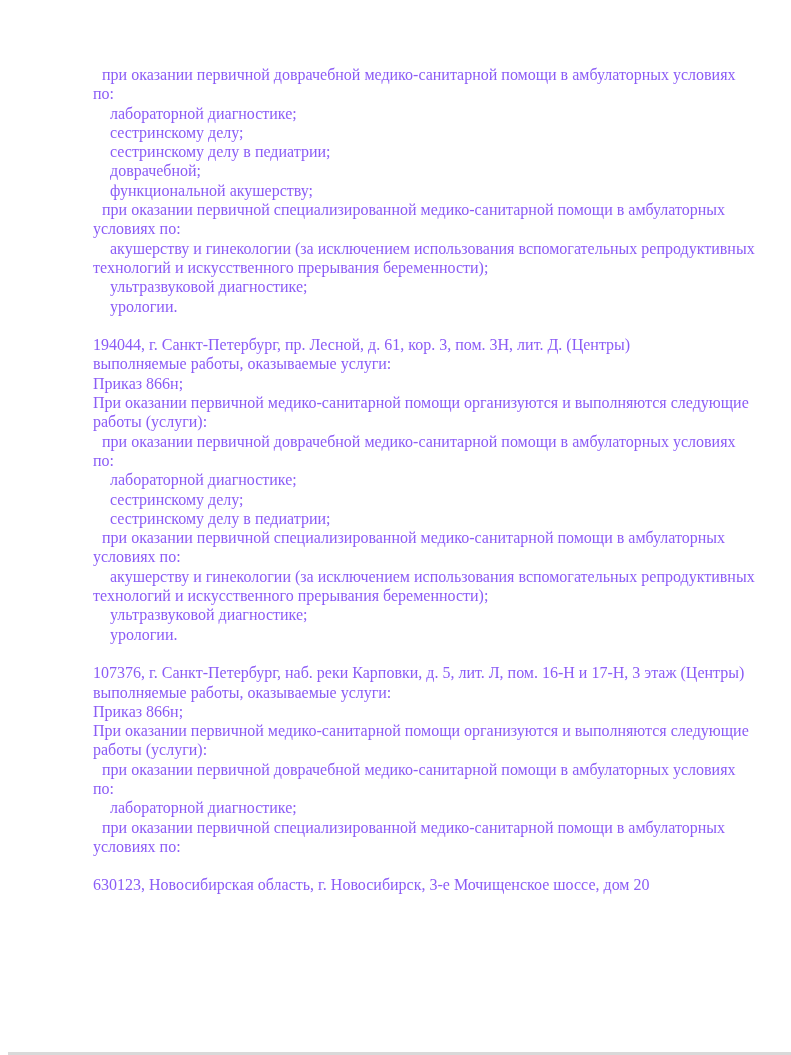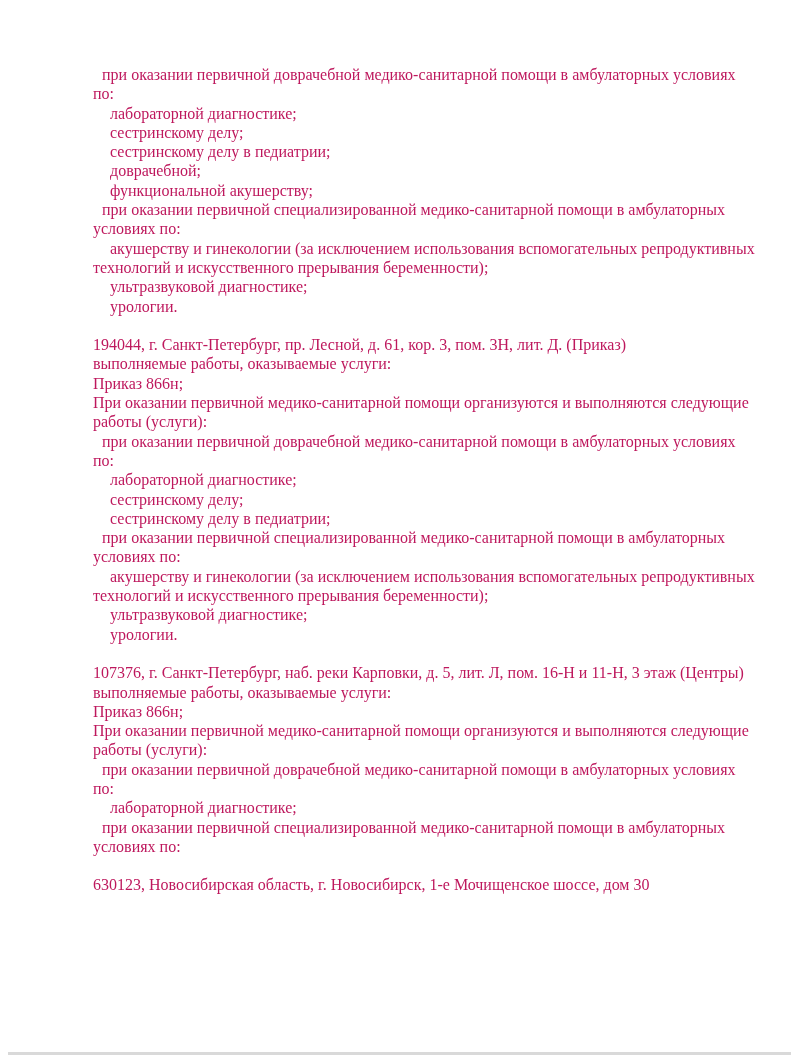--- a/index.html
+++ b/index.html
@@ -15,21 +15,21 @@
     overflow: hidden;
   }
   .doc {
     position: absolute;
     left: 93px;
     top: 65px;
     width: 698px;
     font-family: "Liberation Serif", "DejaVu Serif", serif;
     font-size: 16px;
     line-height: 19.3px;
-    color: #be185d;
+    color: #8b5cf6;
     white-space: nowrap;
   }
   .line { height: 19.3px; }
   .indent-0 { padding-left: 0; }
   .indent-1 { padding-left: 9px; }
   .indent-2 { padding-left: 17px; }
   .hscroll-track {
     position: absolute;
     left: 8px;
     right: 0;
@@ -50,44 +50,44 @@
       <div class="line indent-2">сестринскому делу в педиатрии;</div>
       <div class="line indent-2">доврачебной;</div>
       <div class="line indent-2">функциональной акушерству;</div>
       <div class="line indent-1">при оказании первичной специализированной медико-санитарной помощи в амбулаторных</div>
       <div class="line indent-0">условиях по:</div>
       <div class="line indent-2">акушерству и гинекологии (за исключением использования вспомогательных репродуктивных</div>
       <div class="line indent-0">технологий и искусственного прерывания беременности);</div>
       <div class="line indent-2">ультразвуковой диагностике;</div>
       <div class="line indent-2">урологии.</div>
       <div class="line indent-0">&nbsp;</div>
-      <div class="line indent-0">194044, г. Санкт-Петербург, пр. Лесной, д. 61, кор. 3, пом. 3Н, лит. Д. (Приказ)</div>
+      <div class="line indent-0">194044, г. Санкт-Петербург, пр. Лесной, д. 61, кор. 3, пом. 3Н, лит. Д. (Центры)</div>
       <div class="line indent-0">выполняемые работы, оказываемые услуги:</div>
       <div class="line indent-0">Приказ 866н;</div>
       <div class="line indent-0">При оказании первичной медико-санитарной помощи организуются и выполняются следующие</div>
       <div class="line indent-0">работы (услуги):</div>
       <div class="line indent-1">при оказании первичной доврачебной медико-санитарной помощи в амбулаторных условиях</div>
       <div class="line indent-0">по:</div>
       <div class="line indent-2">лабораторной диагностике;</div>
       <div class="line indent-2">сестринскому делу;</div>
       <div class="line indent-2">сестринскому делу в педиатрии;</div>
       <div class="line indent-1">при оказании первичной специализированной медико-санитарной помощи в амбулаторных</div>
       <div class="line indent-0">условиях по:</div>
       <div class="line indent-2">акушерству и гинекологии (за исключением использования вспомогательных репродуктивных</div>
       <div class="line indent-0">технологий и искусственного прерывания беременности);</div>
       <div class="line indent-2">ультразвуковой диагностике;</div>
       <div class="line indent-2">урологии.</div>
       <div class="line indent-0">&nbsp;</div>
-      <div class="line indent-0">107376, г. Санкт-Петербург, наб. реки Карповки, д. 5, лит. Л, пом. 16-Н и 11-Н, 3 этаж (Центры)</div>
+      <div class="line indent-0">107376, г. Санкт-Петербург, наб. реки Карповки, д. 5, лит. Л, пом. 16-Н и 17-Н, 3 этаж (Центры)</div>
       <div class="line indent-0">выполняемые работы, оказываемые услуги:</div>
       <div class="line indent-0">Приказ 866н;</div>
       <div class="line indent-0">При оказании первичной медико-санитарной помощи организуются и выполняются следующие</div>
       <div class="line indent-0">работы (услуги):</div>
       <div class="line indent-1">при оказании первичной доврачебной медико-санитарной помощи в амбулаторных условиях</div>
       <div class="line indent-0">по:</div>
       <div class="line indent-2">лабораторной диагностике;</div>
       <div class="line indent-1">при оказании первичной специализированной медико-санитарной помощи в амбулаторных</div>
       <div class="line indent-0">условиях по:</div>
       <div class="line indent-0">&nbsp;</div>
-      <div class="line indent-0">630123, Новосибирская область, г. Новосибирск, 1-е Мочищенское шоссе, дом 30</div>
+      <div class="line indent-0">630123, Новосибирская область, г. Новосибирск, 3-е Мочищенское шоссе, дом 20</div>
     </div>
   <div class="hscroll-track"></div>
 </div>
 
 </body></html>

